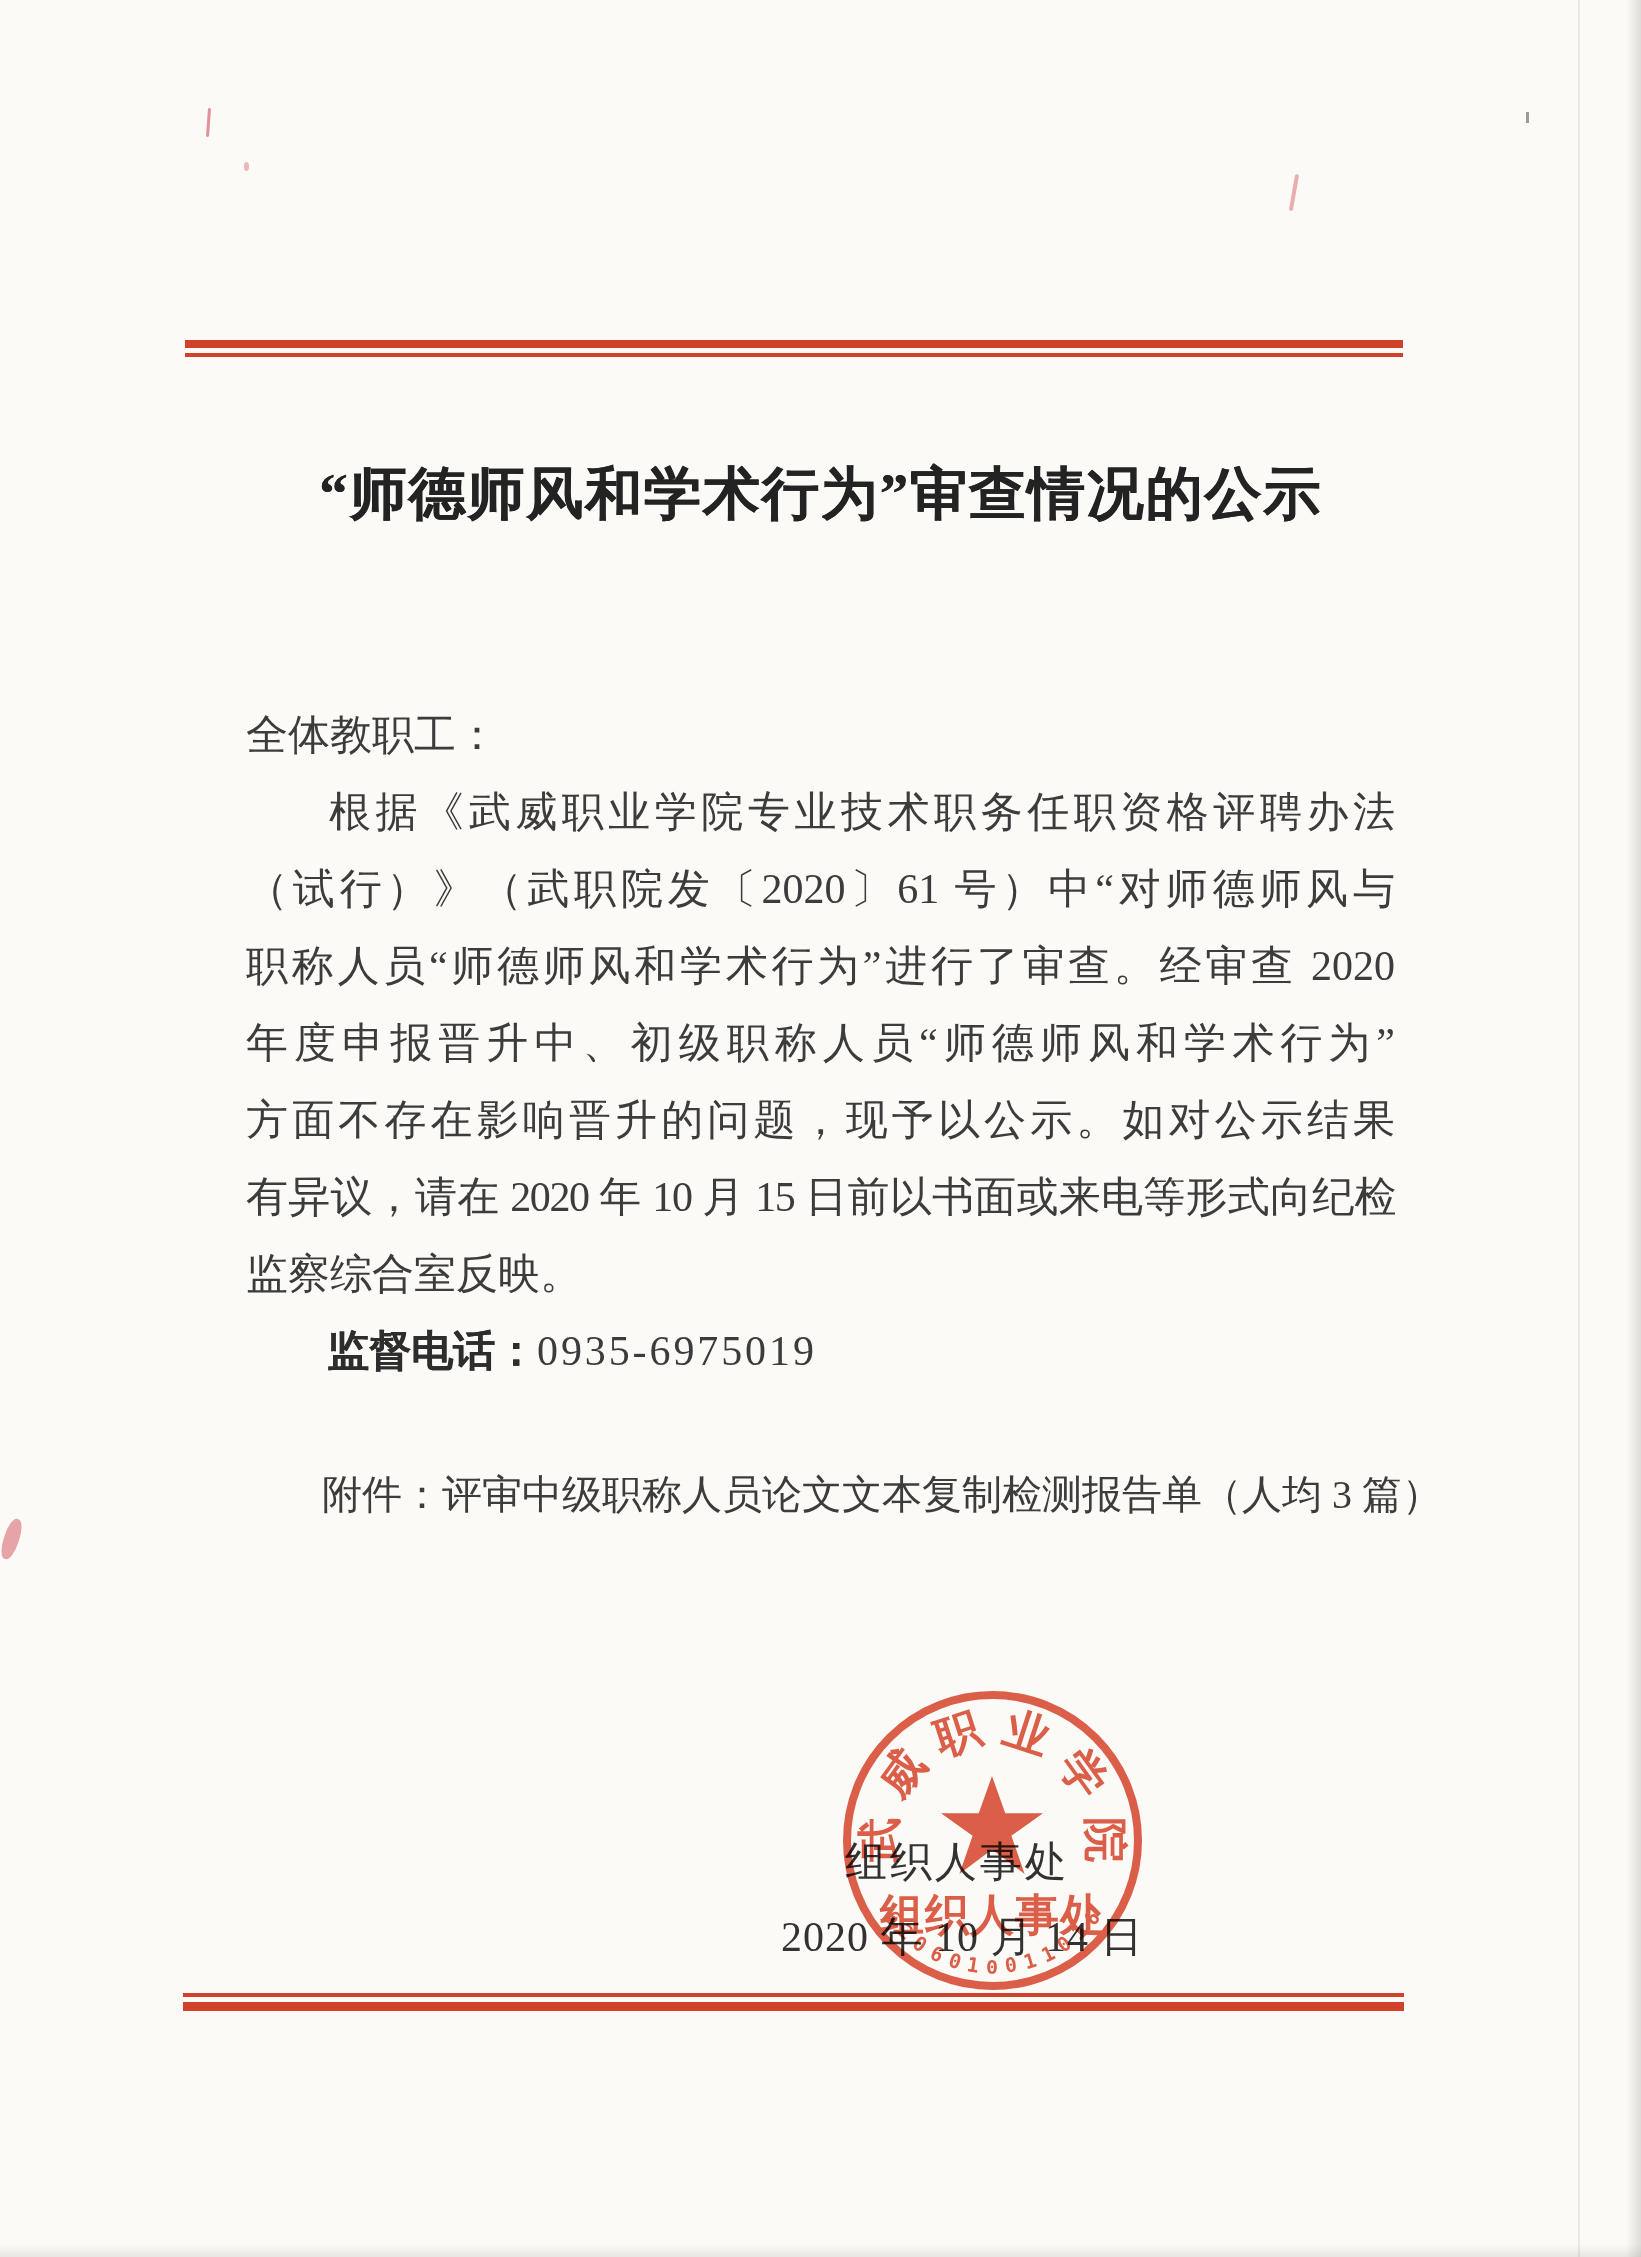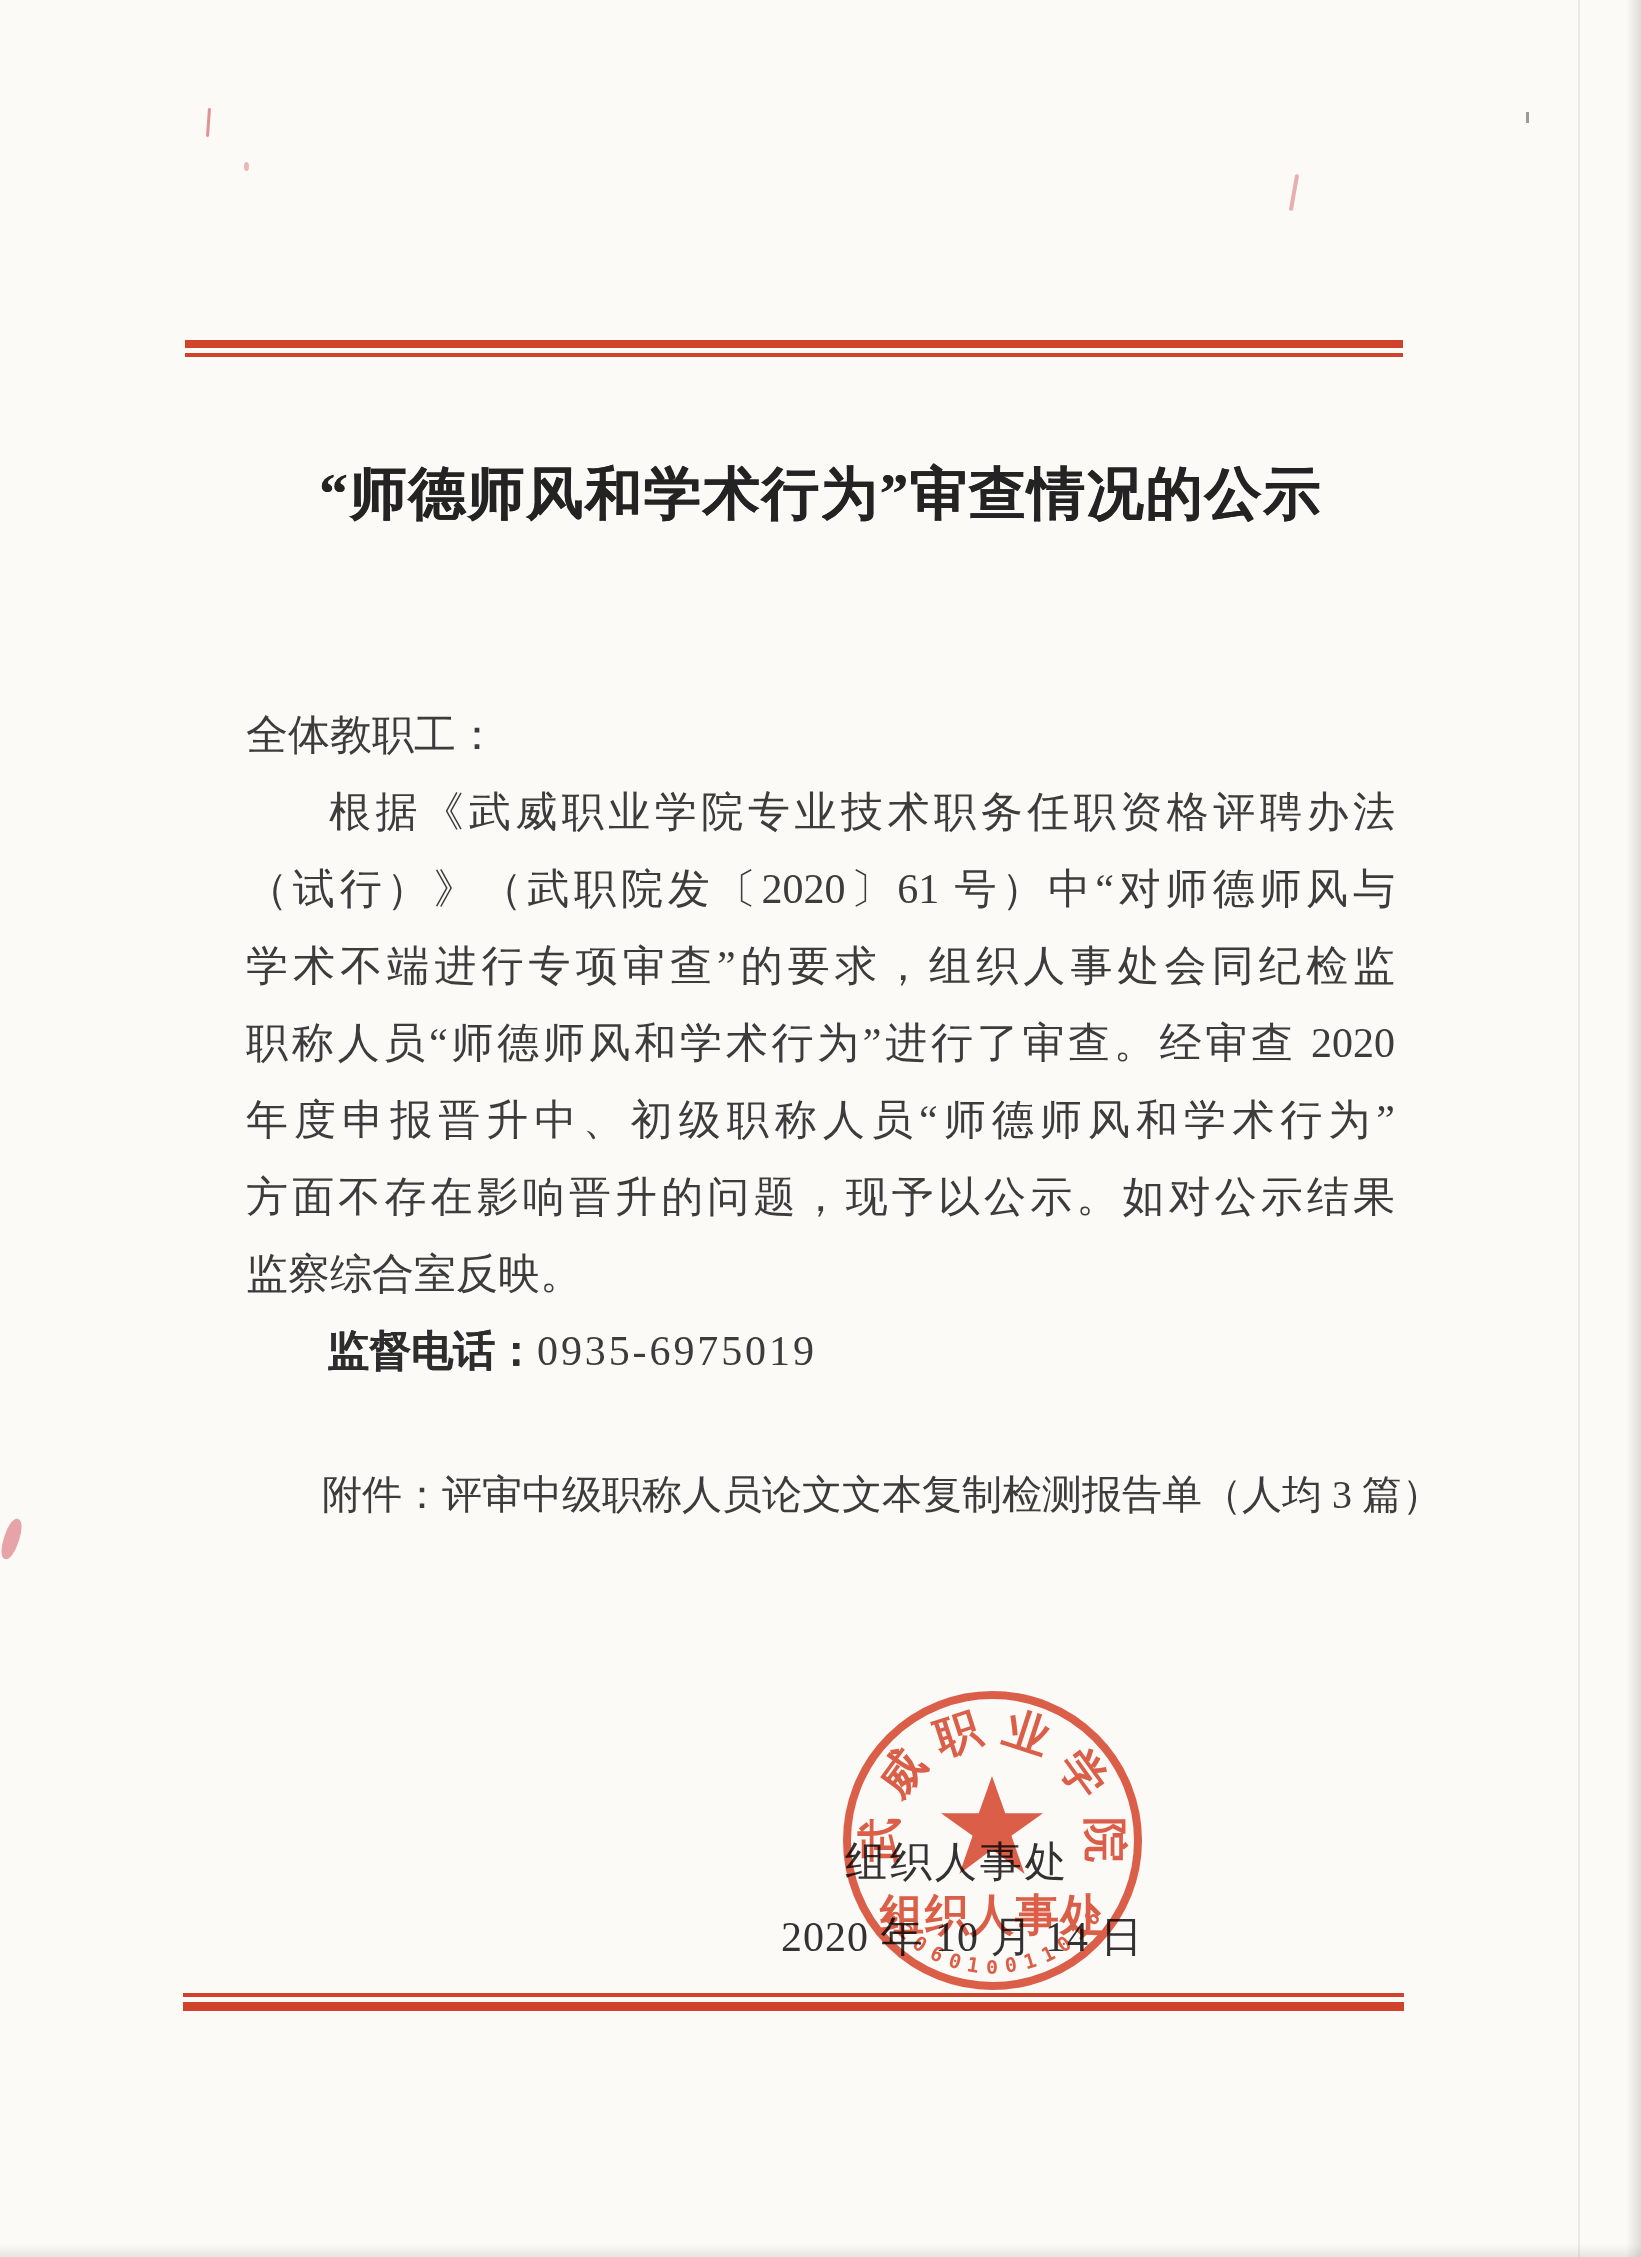--- a/index.html
+++ b/index.html
@@ -113,24 +113,24 @@
   <div class="rule rule-top-thin"></div>
 
   <div class="doc-title">
     <div>“师德师风和学术行为”审查情况的公示</div>
   </div>
 
   <div class="body-block">
     <div class="bodyline">全体教职工：</div>
     <div class="bodyline fill indent">根据《武威职业学院专业技术职务任职资格评聘办法</div>
     <div class="bodyline fill">（试行）》（武职院发〔2020〕61 号）中“对师德师风与</div>
-    <div class="bodyline fill">学术不端进行专项审查”的要求，组织人事处会同纪检监</div>
     <div class="bodyline fill">职称人员“师德师风和学术行为”进行了审查。经审查 2020</div>
     <div class="bodyline fill">年度申报晋升中、初级职称人员“师德师风和学术行为”</div>
     <div class="bodyline fill">方面不存在影响晋升的问题，现予以公示。如对公示结果</div>
+    <div class="bodyline fill tight">有异议，请在 2020 年 10 月 15 日前以书面或来电等形式向纪检</div>
     <div class="bodyline">监察综合室反映。</div>
     <div class="bodyline phone-line">
       <span class="hei">监督电话：</span><span class="phone-number">0935-6975019</span>
     </div>
     <div class="attachment">附件：评审中级职称人员论文文本复制检测报告单（人均 3 篇）</div>
   </div>
 
   <div class="seal">
     <div class="seal-ring"></div>
     <div class="seal-star"></div>

